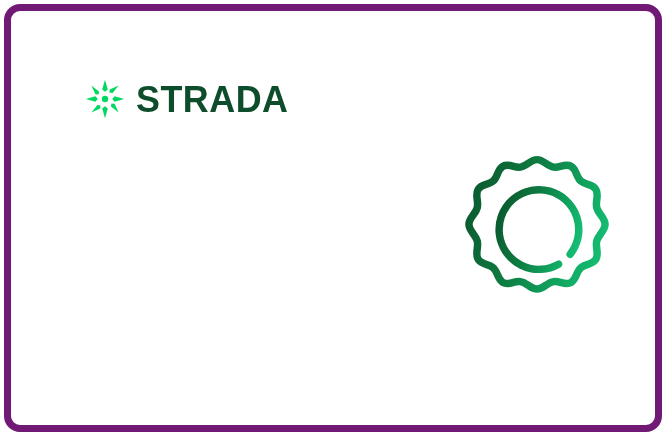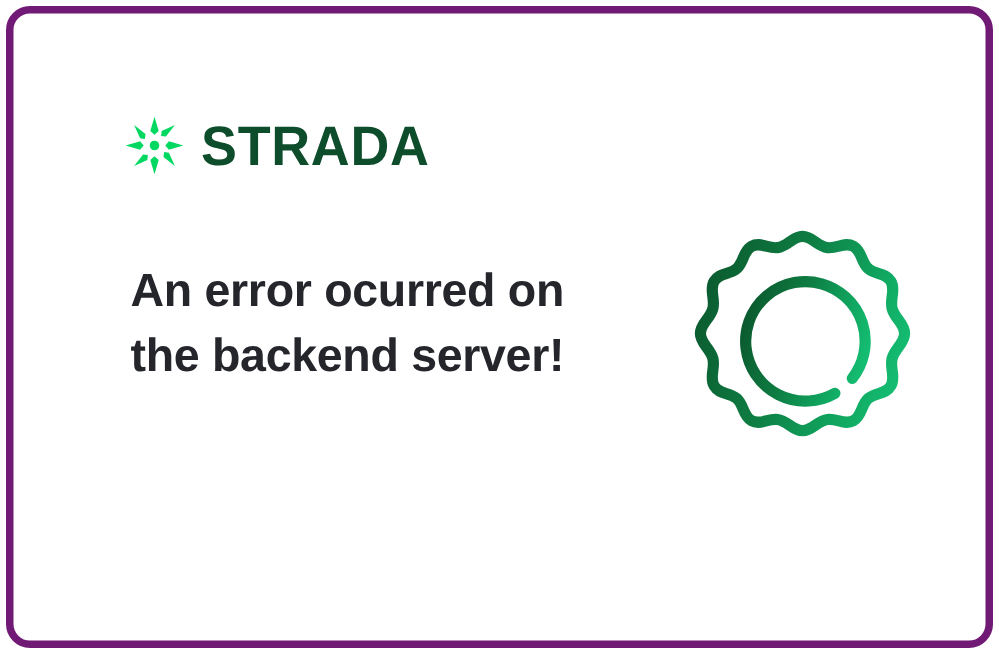--- a/index.html
+++ b/index.html
@@ -15,21 +15,21 @@
   }
 
   #error-card {
     position: absolute;
     left: 4px;
     top: 4px;
     width: 658px;
     height: 428px;
     box-sizing: border-box;
     background: #ffffff;
-    border: 5px solid #701a75;
+    border: 7px solid #701a75;
     border-radius: 16px;
     overflow: hidden;
   }
 
   
   #brand-lockup {
     position: absolute;
     left: 74px;
     top: 68px;
     display: flex;
@@ -108,21 +108,20 @@
           <polygon points="84,84 65,69 66,61 74,62"></polygon>
         </g>
 
         <circle cx="50" cy="50" r="8"></circle>
       </g>
     </svg>
 
     <div id="brand-wordmark">STRADA</div>
   </div>
 
-  <h1 id="error-message">An error ocurred on the backend server!</h1>
 
   <svg id="gear-illustration" viewBox="0 0 200 200" aria-hidden="true">
     <defs>
       <linearGradient id="gearGrad" x1="0" y1="0.35" x2="1" y2="0.65">
         <stop offset="0%" stop-color="#0b5c30"></stop>
         <stop offset="38%" stop-color="#0e7b41"></stop>
         <stop offset="72%" stop-color="#10a05c"></stop>
         <stop offset="100%" stop-color="#14bd72"></stop>
       </linearGradient>
     </defs>

